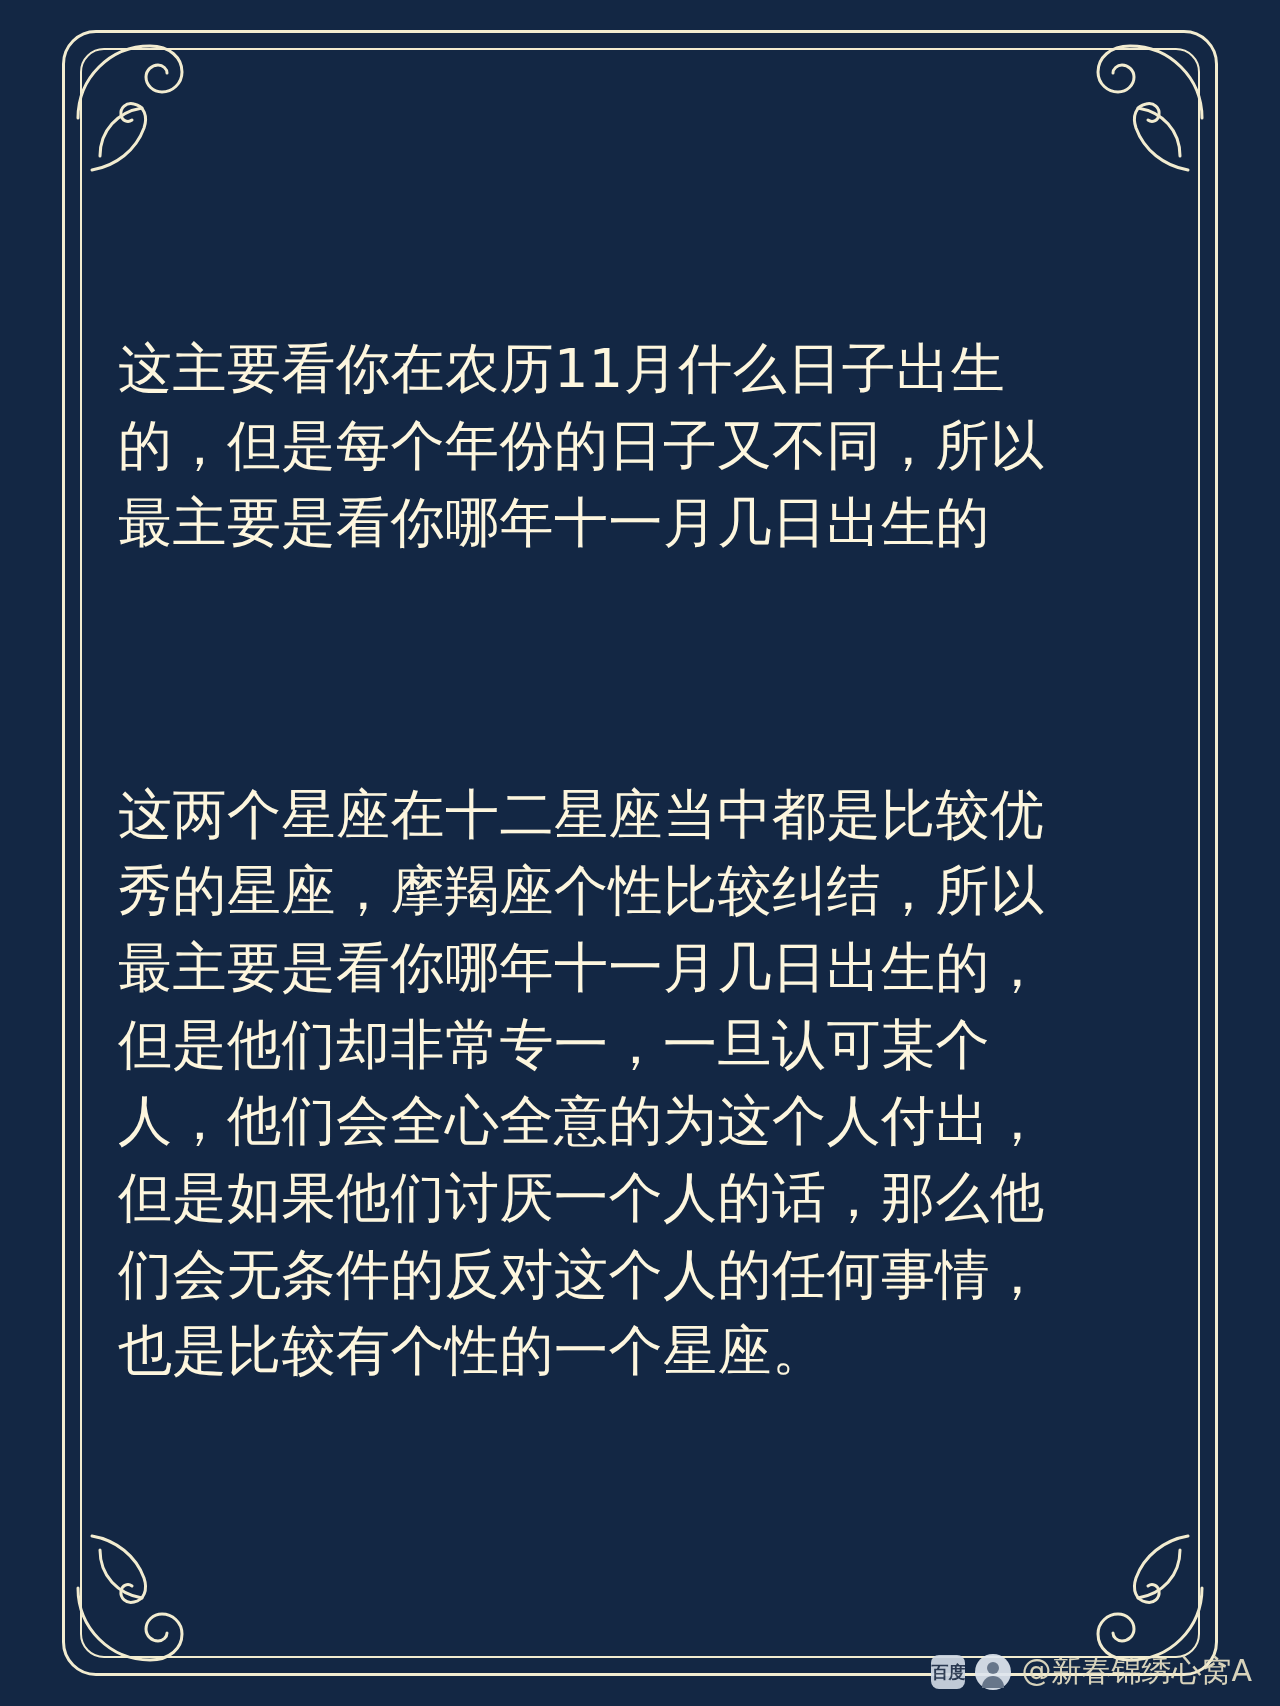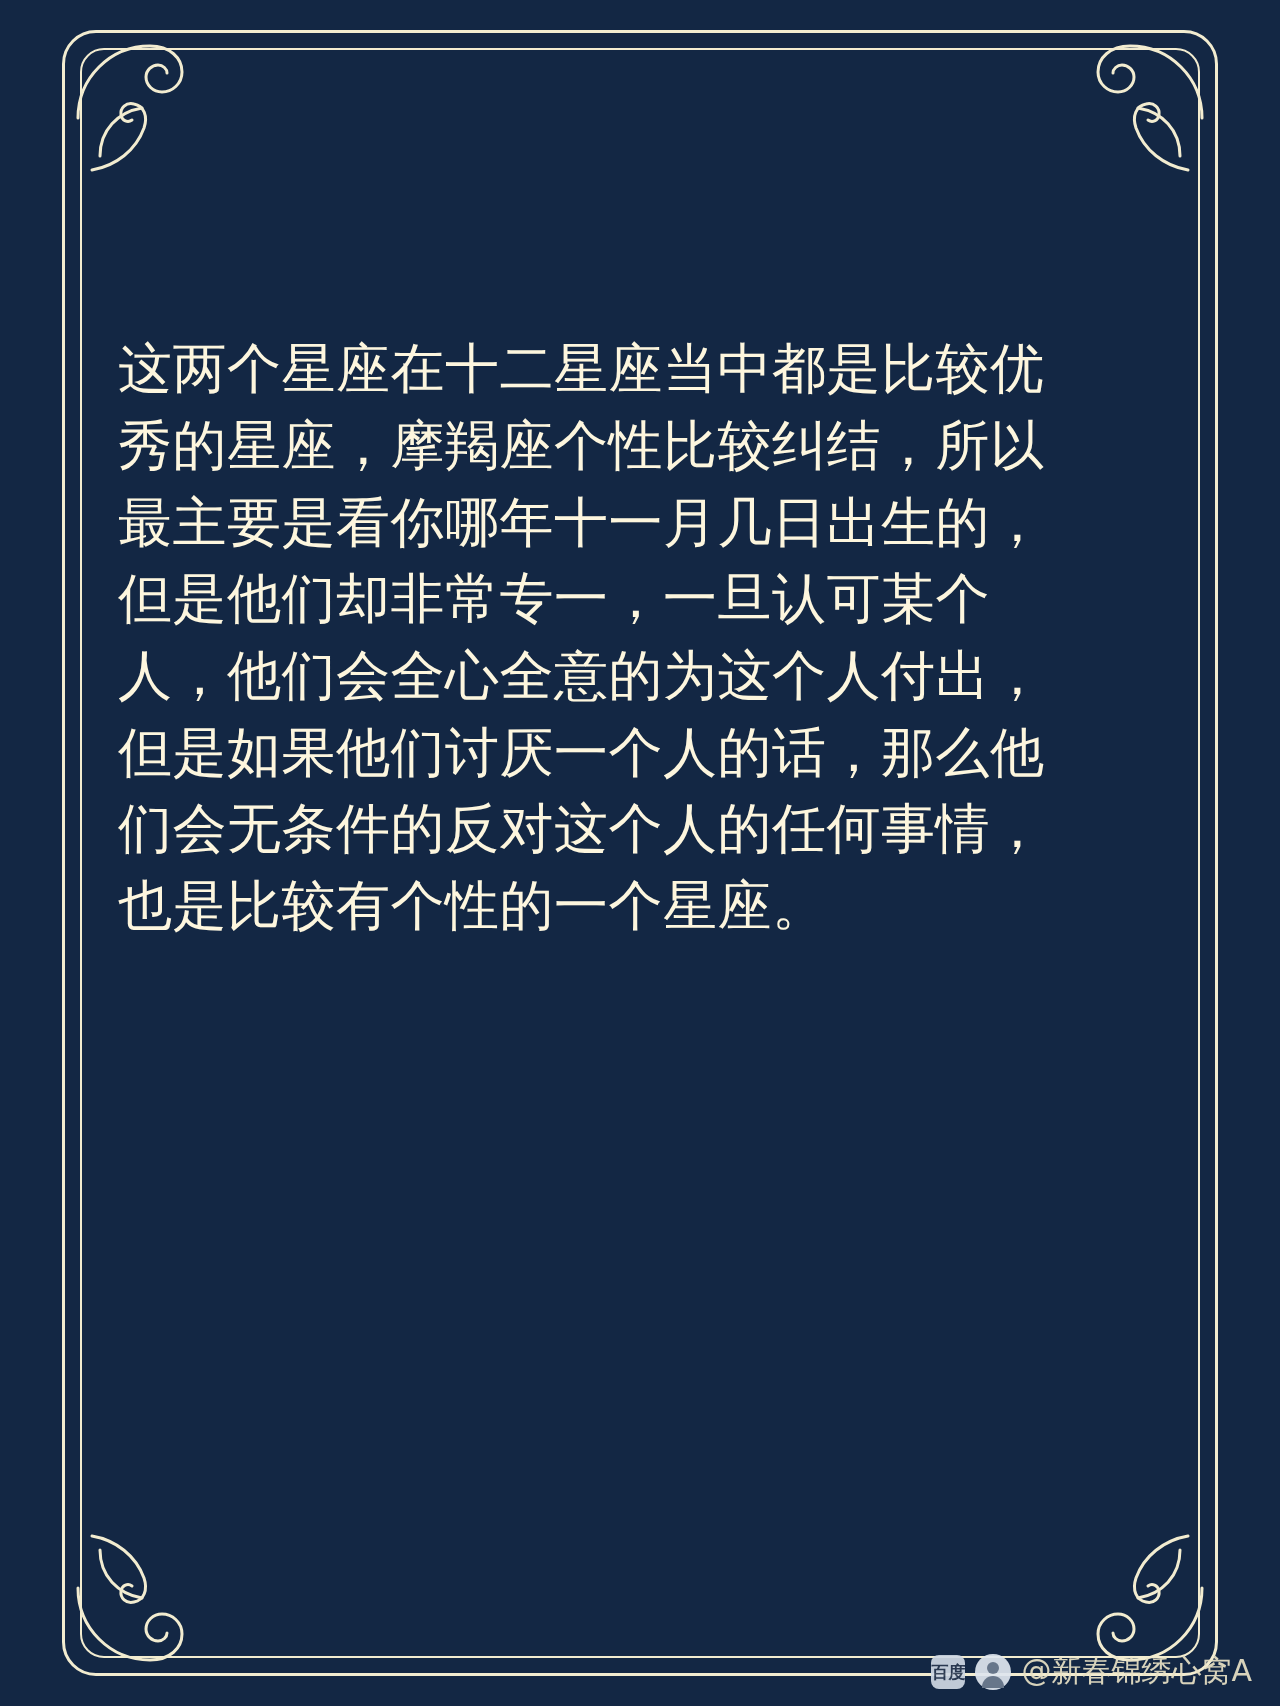--- a/index.html
+++ b/index.html
@@ -162,20 +162,21 @@
   </div>
   <div class="corner c-br">
     <svg viewBox="0 0 150 150" fill="none" stroke="#f2ecd0" stroke-width="3" stroke-linecap="round">
       <path d="M8 80 C8 40 40 8 80 8 C100 8 112 20 112 34 C112 46 102 54 92 54 C83 54 76 47 76 39 C76 32 82 27 88 27 C93 27 97 31 97 35"></path>
       <path d="M30 118 C30 92 48 74 72 70"></path>
       <path d="M22 132 C46 128 66 112 74 90 C78 78 74 68 64 66 C56 64 50 70 51 77 C52 83 58 85 62 82"></path>
     </svg>
   </div>
 
   <div class="content">
+    <p class="para">这主要看你在农历11月什么日子出生的，但是每个年份的日子又不同，所以最主要是看你哪年十一月几日出生的</p>
     <p class="para">这两个星座在十二星座当中都是比较优秀的星座，摩羯座个性比较纠结，所以最主要是看你哪年十一月几日出生的，但是他们却非常专一，一旦认可某个人，他们会全心全意的为这个人付出，但是如果他们讨厌一个人的话，那么他们会无条件的反对这个人的任何事情，也是比较有个性的一个星座。</p>
   </div>
 
   <div class="watermark">
     <span class="wm-badge">百度</span>
     <span class="wm-avatar"></span>
     <span class="wm-text">@新春锦绣心窝A</span>
   </div>
 
 </div>

